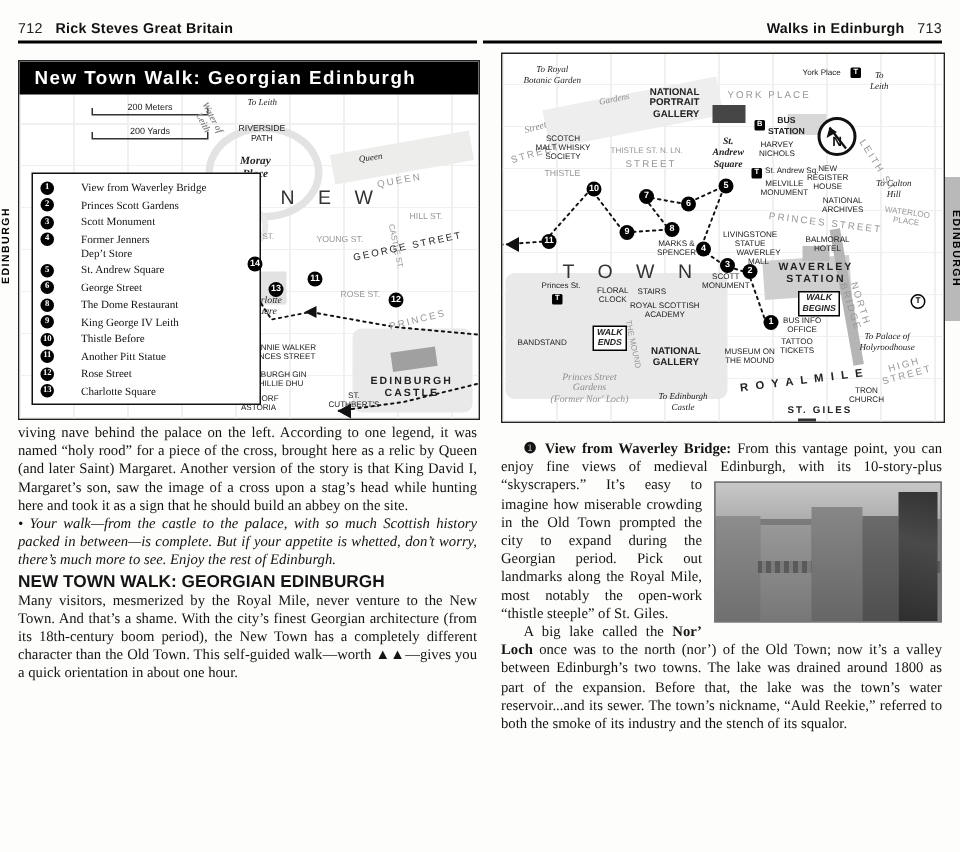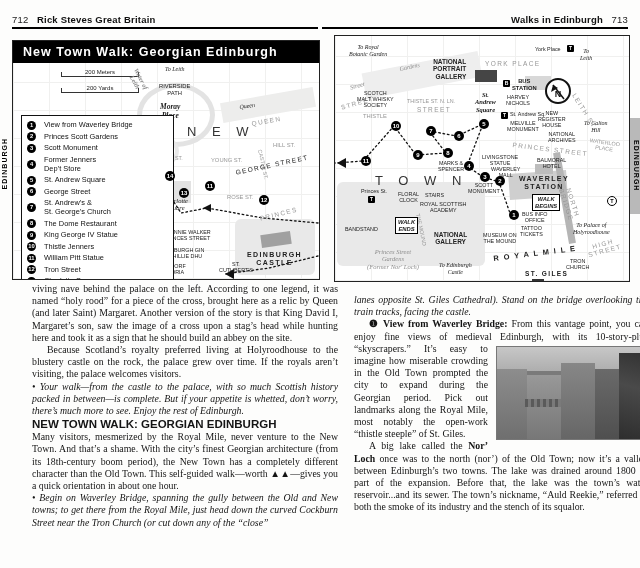--- a/index.html
+++ b/index.html
@@ -29,22 +29,22 @@
        #fff; }
   #map-left .map-canvas { top:22px; }
   .map-titlebar { position:absolute; left:0; top:0; right:0; height:22px; background:#000; z-index:5;
       color:#fff; font-weight:bold; font-size:12.5px; letter-spacing:1px; line-height:22px; padding-left:10px; }
 
   .shape { position:absolute; }
 
   
   .legend { position:absolute; left:8px; top:52px; width:142px; background:#fff;
             border:1.2px solid #111; padding:4px 4px 2px 5px; z-index:4; }
-  .leg-row { display:flex; gap:8px; margin-bottom:2px; font-size:7.4px; line-height:1.25;
-             font-family:Liberation Sans, sans-serif; color:#111;align-items:center; }
+  .leg-row { display:flex; gap:18px; margin-bottom:2px; font-size:7.4px; line-height:1.25;
+             font-family:Liberation Serif, serif; color:#111; }
   .leg-num { flex:none; width:9px; height:9px; margin-top:0.5px; background:#000; border-radius:50%;
              color:#fff; font-weight:bold; font-size:5.8px; line-height:9px; text-align:center; }
   .leg-label { white-space:pre-line; }
 
   
   .lbl { position:absolute; font-size:6.5px; line-height:1.15; color:#222; white-space:pre-line;
          text-align:center; transform-origin:left top; z-index:3; }
   .lbl.sm { font-size:6px; }
   .lbl.tiny { font-size:5.8px; }
   .lbl.micro { font-size:5.4px; }
@@ -68,21 +68,21 @@
 
   .sb { position:absolute; width:78px; border-bottom:1.2px solid #333; text-align:center;
         font-size:6px; color:#222; padding-bottom:1px; z-index:3; }
   .sb::before, .sb::after { content:""; position:absolute; bottom:0; width:1px; height:4px; background:#333; }
   .sb::before { left:0; } .sb::after { right:0; }
 
   .compass { position:absolute; z-index:4; }
 
   
   .bodycol { position:absolute; font-family:"Liberation Serif", serif; font-size:9.8px;
-             line-height:12.2px; text-align:justify; color:#141414;margin-left:20px; }
+             line-height:12.2px; text-align:justify; color:#141414; }
   #left-body  { left:12px; top:283px; width:306px; }
   #right-body { left:334px; top:294px; width:294px; }
   .bodycol p { margin:0; }
   .indent { text-indent:15px; }
   .bullet { font-family:"Liberation Serif", serif; font-style:italic; }
   .walk-head { font-family:"Liberation Sans", sans-serif; font-weight:bold; font-size:11.5px;
                line-height:14px; margin:5px 0 2px; text-align:left; }
   .lead { font-weight:bold; }
   .boldrun { font-weight:bold; }
 
@@ -164,49 +164,44 @@
           <div class="leg-row">
             <span class="leg-num">5</span>
             <span class="leg-label">St. Andrew Square</span>
           </div>
 
           <div class="leg-row">
             <span class="leg-num">6</span>
             <span class="leg-label">George Street</span>
           </div>
 
-          <div class="leg-row">
-            <span class="leg-num">7</span>
-            <span class="leg-label">St. Andrew’s &amp;
-St. George’s Church</span>
-          </div>
 
           <div class="leg-row">
             <span class="leg-num">8</span>
             <span class="leg-label">The Dome Restaurant</span>
           </div>
 
           <div class="leg-row">
             <span class="leg-num">9</span>
-            <span class="leg-label">King George IV Statue</span>
+            <span class="leg-label">King George IV Leith</span>
           </div>
 
           <div class="leg-row">
             <span class="leg-num">10</span>
-            <span class="leg-label">Thistle Jenners</span>
+            <span class="leg-label">Thistle Before</span>
           </div>
 
           <div class="leg-row">
             <span class="leg-num">11</span>
-            <span class="leg-label">William Pitt Statue</span>
+            <span class="leg-label">Another Pitt Statue</span>
           </div>
 
           <div class="leg-row">
             <span class="leg-num">12</span>
-            <span class="leg-label">Tron Street</span>
+            <span class="leg-label">Rose Street</span>
           </div>
 
           <div class="leg-row">
             <span class="leg-num">13</span>
             <span class="leg-label">Charlotte Square</span>
           </div>
 
         </div>
 
       <div>
@@ -387,29 +382,26 @@
           <span class="mk sq" style="left: 168px; top: 44px;">B</span>
           <span class="mk sq" style="left: 166px; top: 76px;">T</span>
           <span class="mk sq" style="left: 33px; top: 160px;">T</span>
           <span class="mk ring" style="left: 272px; top: 160px;">T</span>
         </div>
     </div>
   </div>
 
   <div class="bodycol" id="left-body">
     <p>viving nave behind the palace on the left. According to one legend, it was named “holy rood” for a piece of the cross, brought here as a relic by Queen (and later Saint) Margaret. Another version of the story is that King David I, Margaret’s son, saw the image of a cross upon a stag’s head while hunting here and took it as a sign that he should build an abbey on the site.</p>
-    <p class="indent">Because Scotland’s royalty preferred living at Holyroodhouse to the blustery castle on the rock, the palace grew over time. If the royals aren’t visiting, the palace welcomes visitors.</p>
     <p class="bullet">• Your walk—from the castle to the palace, with so much Scottish history packed in between—is complete. But if your appetite is whetted, don’t worry, there’s much more to see. Enjoy the rest of Edinburgh.</p>
     <p class="walk-head">NEW TOWN WALK: GEORGIAN EDINBURGH</p>
     <p>Many visitors, mesmerized by the Royal Mile, never venture to the New Town. And that’s a shame. With the city’s finest Georgian architecture (from its 18th-century boom period), the New Town has a completely different character than the Old Town. This self-guided walk—worth ▲▲—gives you a quick orientation in about one hour.</p>
-    <p class="bullet">• Begin on Waverley Bridge, spanning the gully between the Old and New towns; to get there from the Royal Mile, just head down the curved Cockburn Street near the Tron Church (or cut down any of the “close”</p>
   </div>
 
   <div class="bodycol" id="right-body">
-    <p class="bullet">lanes opposite St. Giles Cathedral). Stand on the bridge overlooking the train tracks, facing the castle.</p>
     <p class="indent">
       <span class="lead">❶ View from Waverley Bridge:</span><span> From this vantage point, you can enjoy fine views of medieval Edinburgh, with its 10-</span><span class="photo"></span><span>story-plus “skyscrapers.” It’s easy to imagine how miserable crowding in the Old Town prompted the city to expand during the Georgian period. Pick out landmarks along the Royal Mile, most notably the open-work “thistle steeple” of St. Giles.</span>
     </p>
     <p class="indent">
       <span>A big lake called the </span><span class="boldrun">Nor’ Loch</span><span> once was to the north (nor’) of the Old Town; now it’s a valley between Edinburgh’s two towns. The lake was drained around 1800 as part of the expansion. Before that, the lake was the town’s water reservoir...and its sewer. The town’s nickname, “Auld Reekie,” referred to both the smoke of its industry and the stench of its squalor.</span>
     </p>
   </div>
 
 </div>
 

